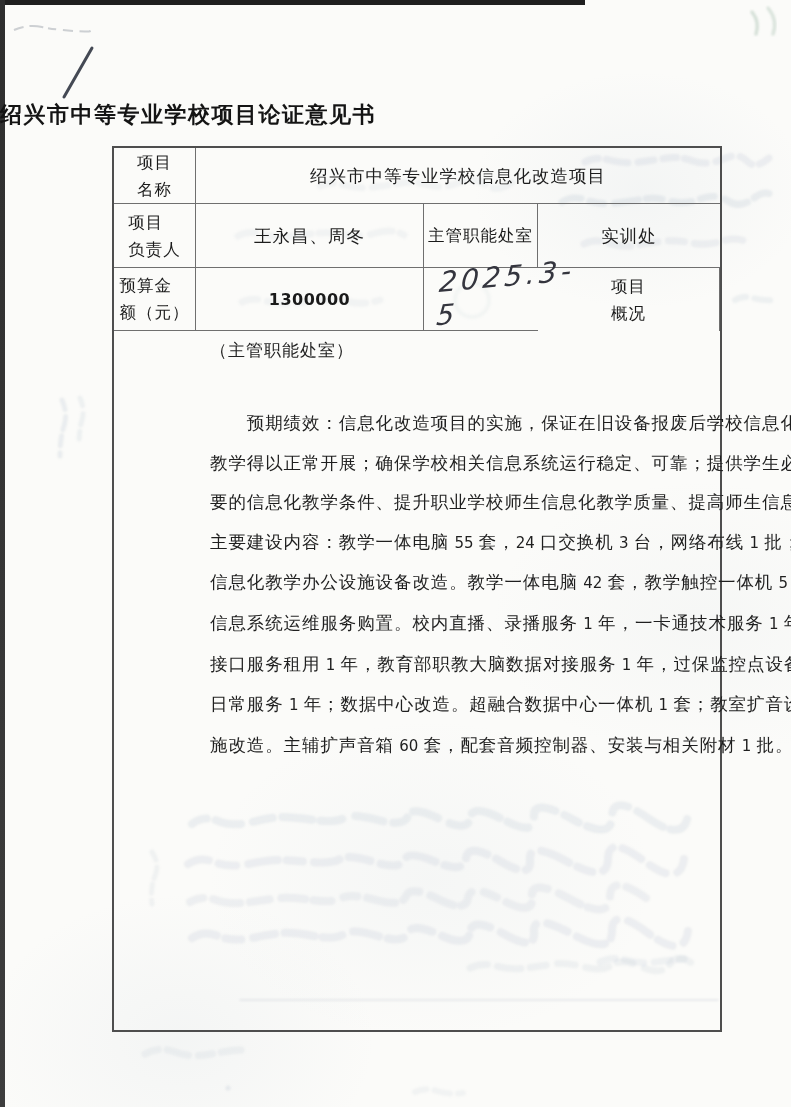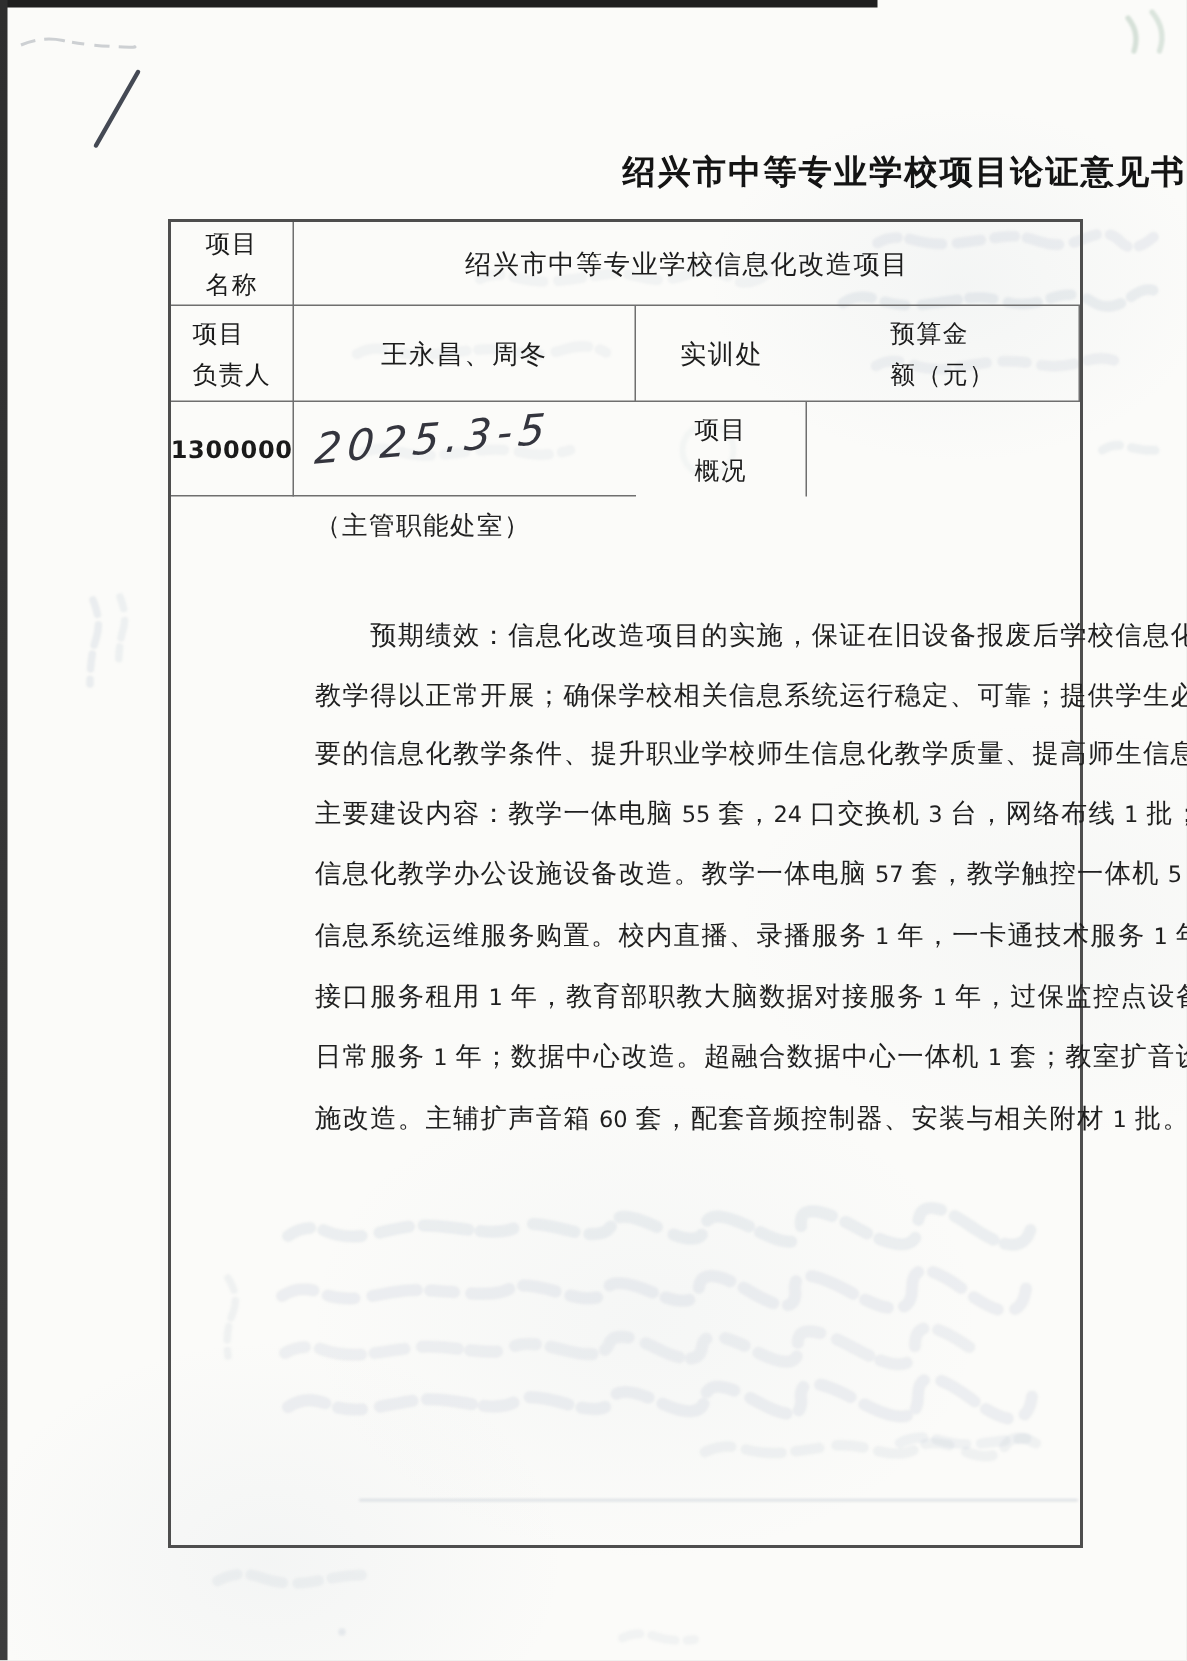--- a/index.html
+++ b/index.html
@@ -16,21 +16,21 @@
       radial-gradient(280px 210px at 180px 1040px, rgba(170,185,200,0.09), transparent 70%),
       radial-gradient(300px 200px at 700px 620px, rgba(178,192,200,0.07), transparent 70%),
       #fbfbf9;
   }
   .edge-top{position:absolute;top:0;left:0;width:585px;height:5px;background:#1f1f1f;}
   .edge-left{position:absolute;top:0;left:0;width:5px;height:1107px;background:linear-gradient(#2e2e2e,#3d3d3d);}
   .bleed{position:absolute;top:0;left:0;pointer-events:none;}
 
   .title{
     position:absolute;top:100px;left:0;width:100%;
-    text-align:right;font-size:22px;font-weight:700;
+    text-align:left;font-size:22px;font-weight:700;
     letter-spacing:1.5px;color:#141414;
   }
 
   .formtable{
     position:absolute;left:112px;top:146px;
     width:606px;height:882px;
     border:2px solid #4e4e4e;
     display:grid;
     grid-template-columns:82px 228px 114px 1fr;
     grid-template-rows:56px 64px 63px 1fr;
@@ -132,39 +132,40 @@
 
   <div class="formtable">
 
     <div class="cell lbl br bb">项目
 名称</div>
     <div class="cell val bb span3">绍兴市中等专业学校信息化改造项目</div>
 
     <div class="cell lbl br bb">项目
 负责人</div>
     <div class="cell val br bb">王永昌、周冬</div>
+    <div class="cell lbl br bb">主管职能处室</div>
     <div class="cell val bb">实训处</div>
 
     <div class="cell lbl br bb">预算金
 额（元）</div>
     <div class="cell num-val br bb">1300000</div>
     <div class="cell hw-cell bb">
       <span class="handwriting">2025.3-5</span>
     </div>
 
     <div class="cell lbl br">项目
 概况</div>
     <div class="content">
       <div class="note">（主管职能处室）</div>
       <div class="lines">
           <div class="pline">　　预期绩效：信息化改造项目的实施，保证在旧设备报废后学校信息化</div>
           <div class="pline">教学得以正常开展；确保学校相关信息系统运行稳定、可靠；提供学生必</div>
           <div class="pline">要的信息化教学条件、提升职业学校师生信息化教学质量、提高师生信息</div>
           <div class="pline">主要建设内容：教学一体电脑 <span class="num">55</span> 套，<span class="num">24</span> 口交换机 <span class="num">3</span> 台，网络布线 <span class="num">1</span> 批；</div>
-          <div class="pline">信息化教学办公设施设备改造。教学一体电脑 <span class="num">57</span> 套，教学触控一体机 <span class="num">5</span> 套；</div>
+          <div class="pline">信息化教学办公设施设备改造。教学一体电脑 <span class="num">42</span> 套，教学触控一体机 <span class="num">5</span> 套；</div>
           <div class="pline">信息系统运维服务购置。校内直播、录播服务 <span class="num">1</span> 年，一卡通技术服务 <span class="num">1</span> 年，</div>
           <div class="pline">接口服务租用 <span class="num">1</span> 年，教育部职教大脑数据对接服务 <span class="num">1</span> 年，过保监控点设备</div>
           <div class="pline">日常服务 <span class="num">1</span> 年；数据中心改造。超融合数据中心一体机 <span class="num">1</span> 套；教室扩音设</div>
           <div class="pline">施改造。主辅扩声音箱 <span class="num">60</span> 套，配套音频控制器、安装与相关附材 <span class="num">1</span> 批。</div>
         </div>
     </div>
   </div>
 
 </div>
 

